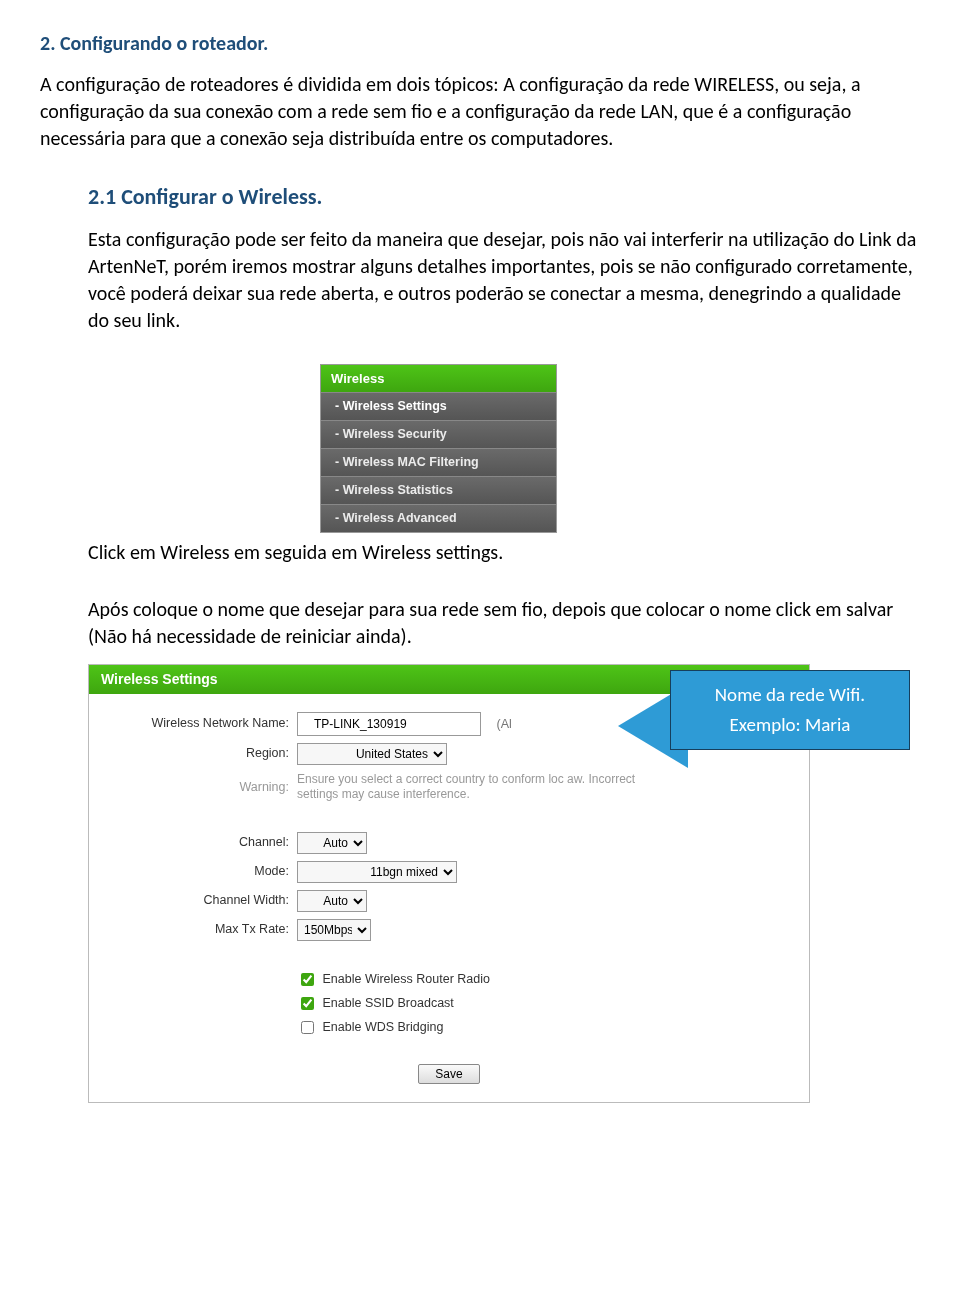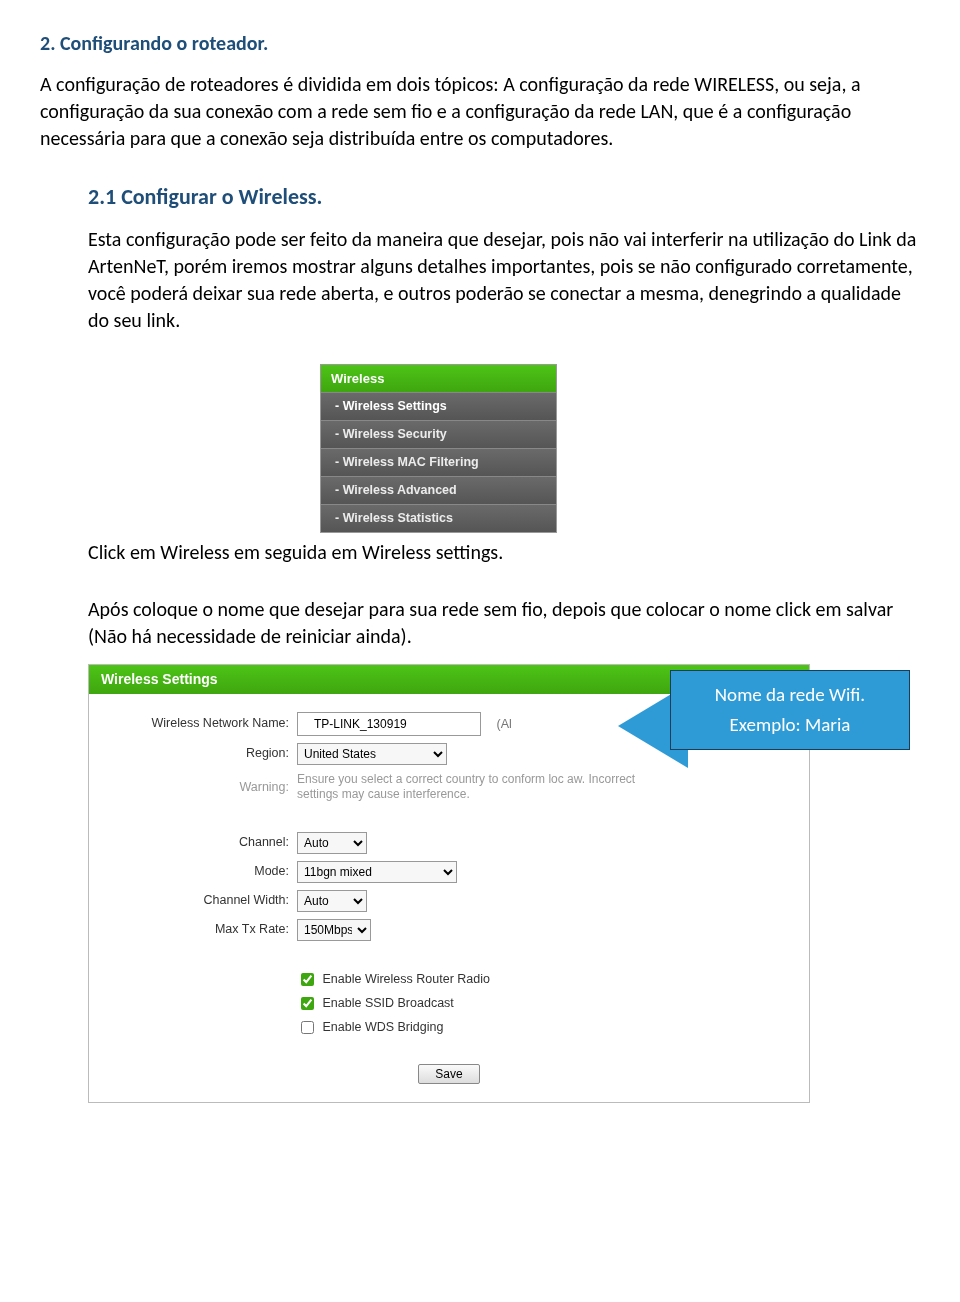--- a/index.html
+++ b/index.html
@@ -115,20 +115,21 @@
     height: 18px;
     box-sizing: content-box;
   }
   select.sel {
     font-family: Arial;
     font-size: 12px;
     padding: 1px 2px;
     border: 1px solid #999;
     background: #f7f7f7;
     height: 22px;
+    text-align: right;
   }
   .chk-row {
     margin-left: 198px;
     margin-bottom: 5px;
     font-size: 12.5px;
     color: #333;
   }
   .chk-row input[type=checkbox] {
     accent-color: #3ea60f;
     margin-right: 5px;
@@ -207,22 +208,22 @@
 
 <h3 class="sub">2.1 Configurar o Wireless.</h3>
 
 <p class="indent">Esta configuração pode ser feito da maneira que desejar, pois não vai interferir na utilização do Link da ArtenNeT, porém iremos mostrar alguns detalhes importantes, pois se não configurado corretamente, você poderá deixar sua rede aberta, e outros poderão se conectar a mesma, denegrindo a qualidade do seu link.</p>
 
 <div class="menu-box">
   <div class="menu-header">Wireless</div>
   <div class="menu-item active">- Wireless Settings</div>
   <div class="menu-item">- Wireless Security</div>
   <div class="menu-item">- Wireless MAC Filtering</div>
+  <div class="menu-item">- Wireless Statistics</div>
   <div class="menu-item">- Wireless Advanced</div>
-  <div class="menu-item">- Wireless Statistics</div>
 </div>
 
 <p class="indent">Click em Wireless em seguida em Wireless settings.</p>
 
 <p class="indent" style="margin-top:30px">Após coloque o nome que desejar para sua rede sem fio, depois que colocar o nome click em salvar (Não há necessidade de reiniciar ainda).</p>
 
 <div class="panel-wrap">
   <div class="panel">
     <div class="panel-header">Wireless Settings</div>
     <div class="panel-body">

